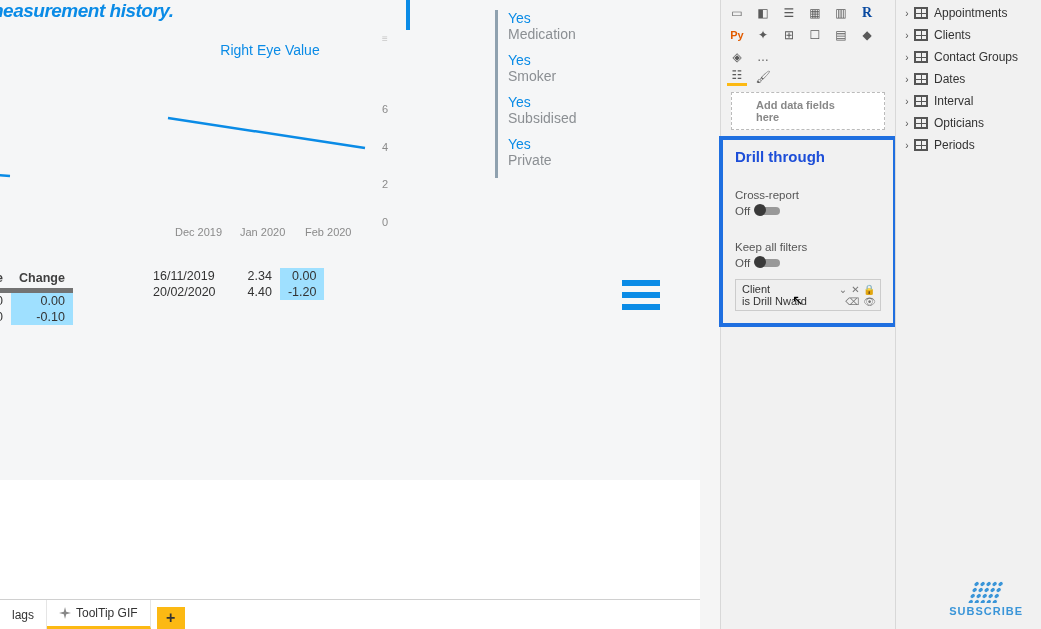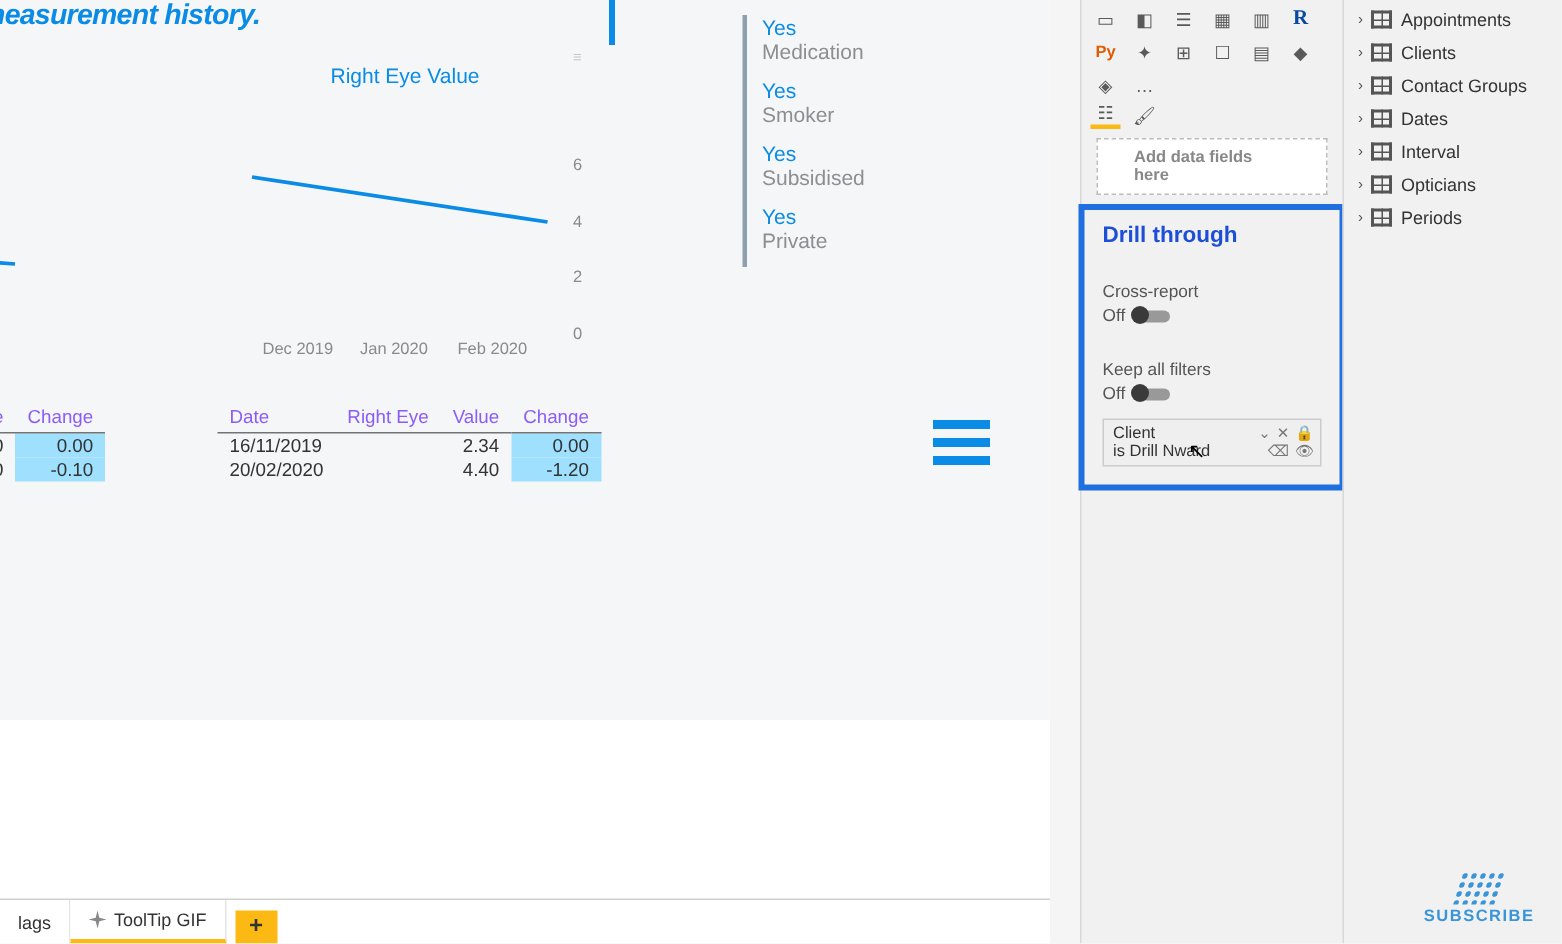--- a/index.html
+++ b/index.html
@@ -29,21 +29,21 @@
   svg .line { stroke:#0a8be6; stroke-width:2.5; fill:none; }
   .flags-panel {
     position: absolute; left: 495px; top: 10px; width: 130px;
     border-left: 3px solid #8fa1af; padding-left: 10px;
   }
   .flag-item { margin-bottom: 10px; }
   .flag-val { color:#0a8be6; font-size:14px; line-height:16px; }
   .flag-label { color:#8b8f93; font-size:14px; line-height:16px; }
   .tables { position:absolute; left:-30px; top:268px; width:440px; }
   table { border-collapse: collapse; font-size: 12.5px; color:#333; }
-  th { font-weight: 400; color:#8b5cf6; padding: 3px 8px; text-align: right; border-bottom:1px solid #737373;}
+  th { font-weight: 700; color:#404040; padding: 3px 8px; text-align: right; border-bottom:5px solid #737373;}
   td { padding: 1px 8px; text-align: right; }
   .tl { text-align:left; }
   .hl { background:#9fe0ff; }
   .tbl1 { position:absolute; left:0; top:0; }
   .tbl2 { position:absolute; left:175px; top:0; }
 
   .hamburger {
     position: absolute; right: 40px; bottom: 170px; width: 38px; height: 30px;
     display:flex; flex-direction:column; justify-content:space-between;
     cursor:pointer;
@@ -187,26 +187,20 @@
           <td class="hl">0.00</td>
         </tr>
         <tr>
           <td>2.90</td>
           <td class="hl">-0.10</td>
         </tr>
       </tbody>
         </table>
       <table class="tbl2">
         <tbody>
-            <tr>
-          <th class="tl">Date</th>
-          <th>Right Eye</th>
-          <th>Value</th>
-          <th>Change</th>
-        </tr>
         <tr>
           <td class="tl">16/11/2019</td>
           <td></td>
           <td>2.34</td>
           <td class="hl">0.00</td>
         </tr>
         <tr>
           <td class="tl">20/02/2020</td>
           <td></td>
           <td>4.40</td>

